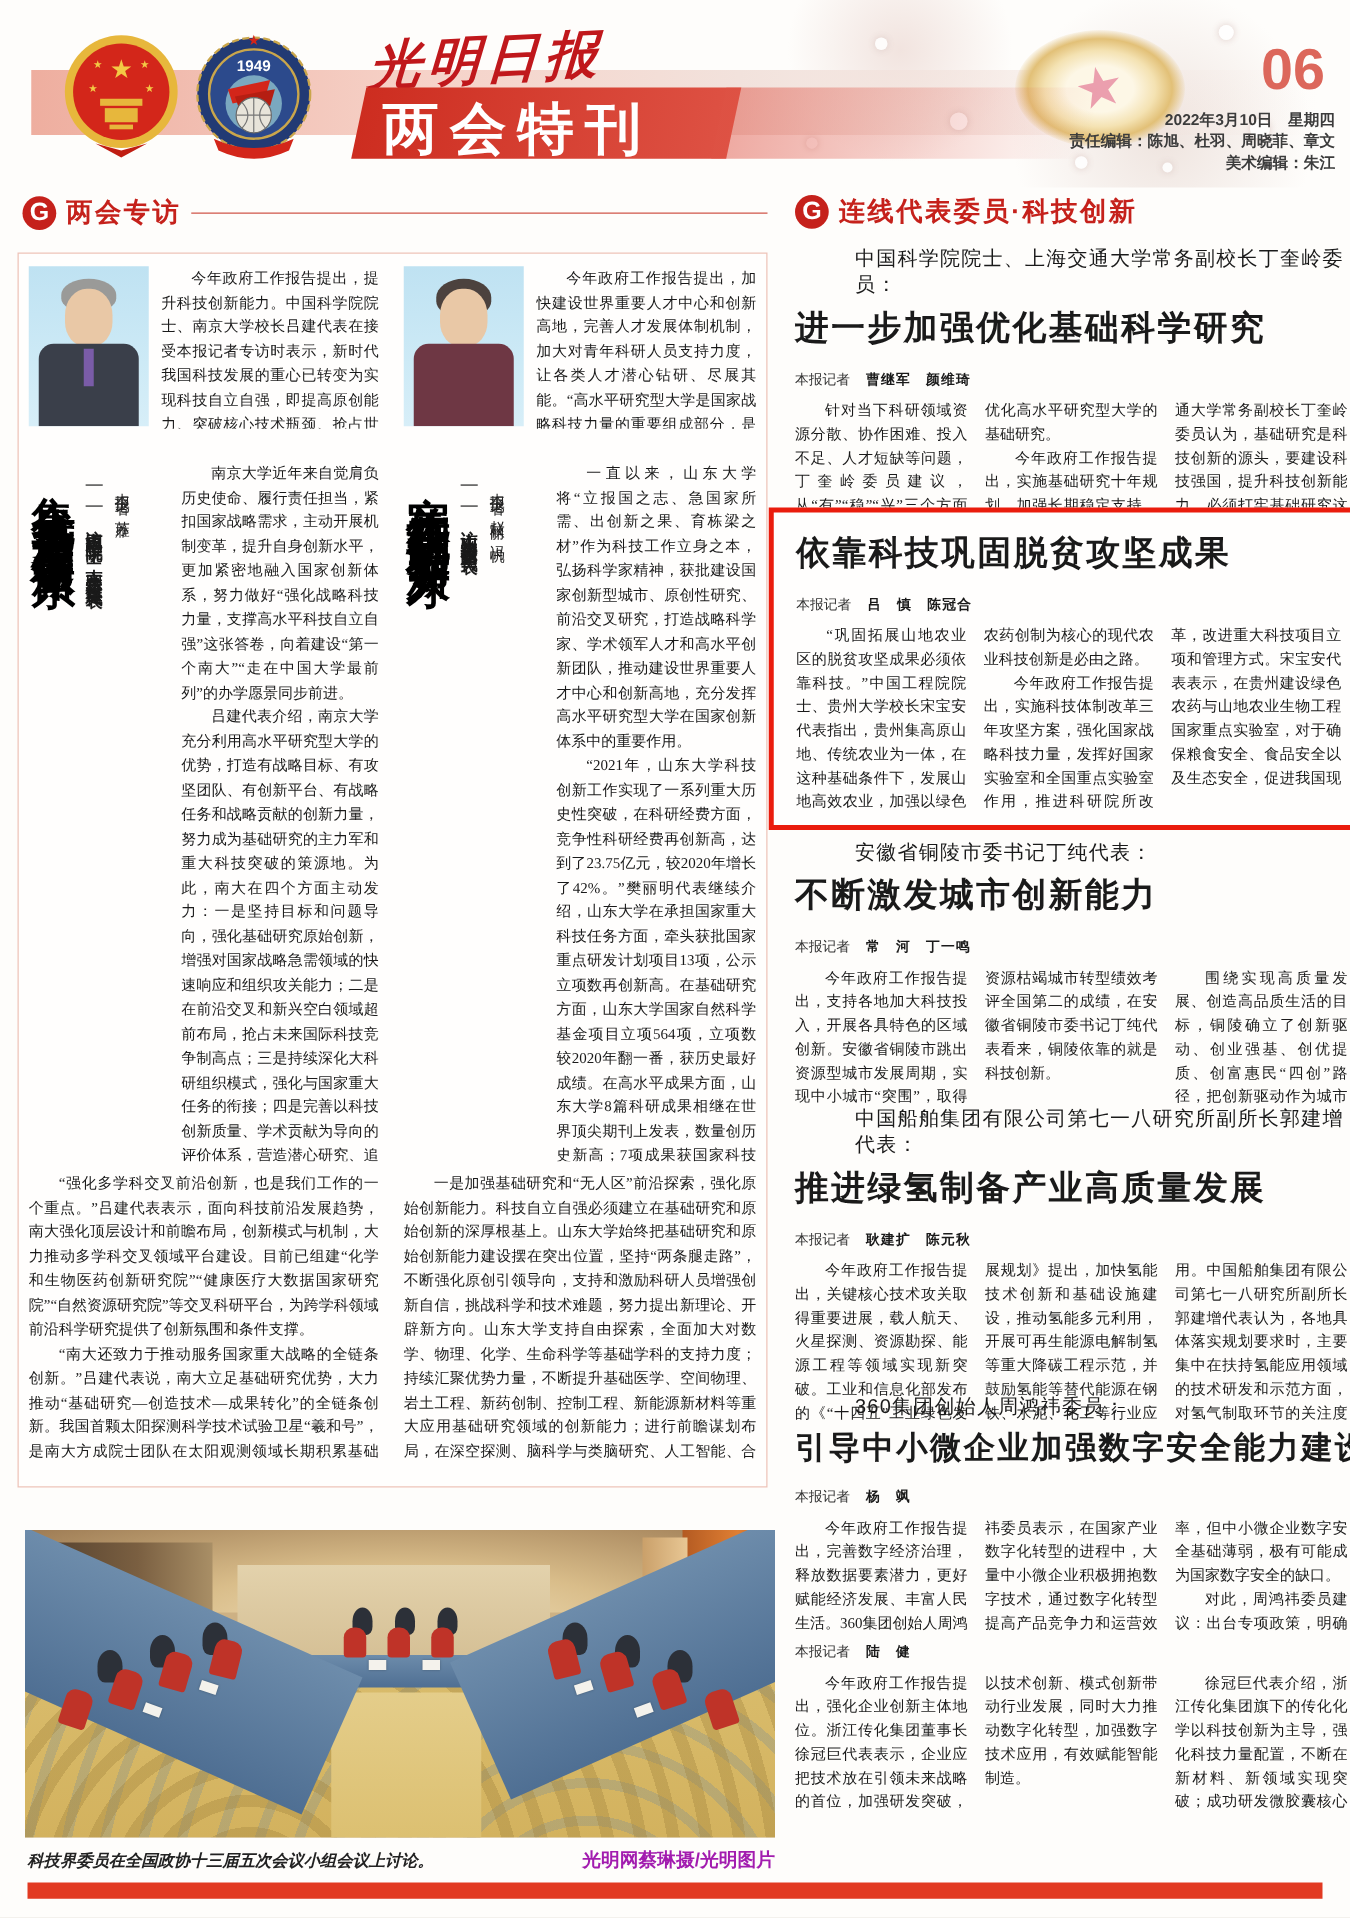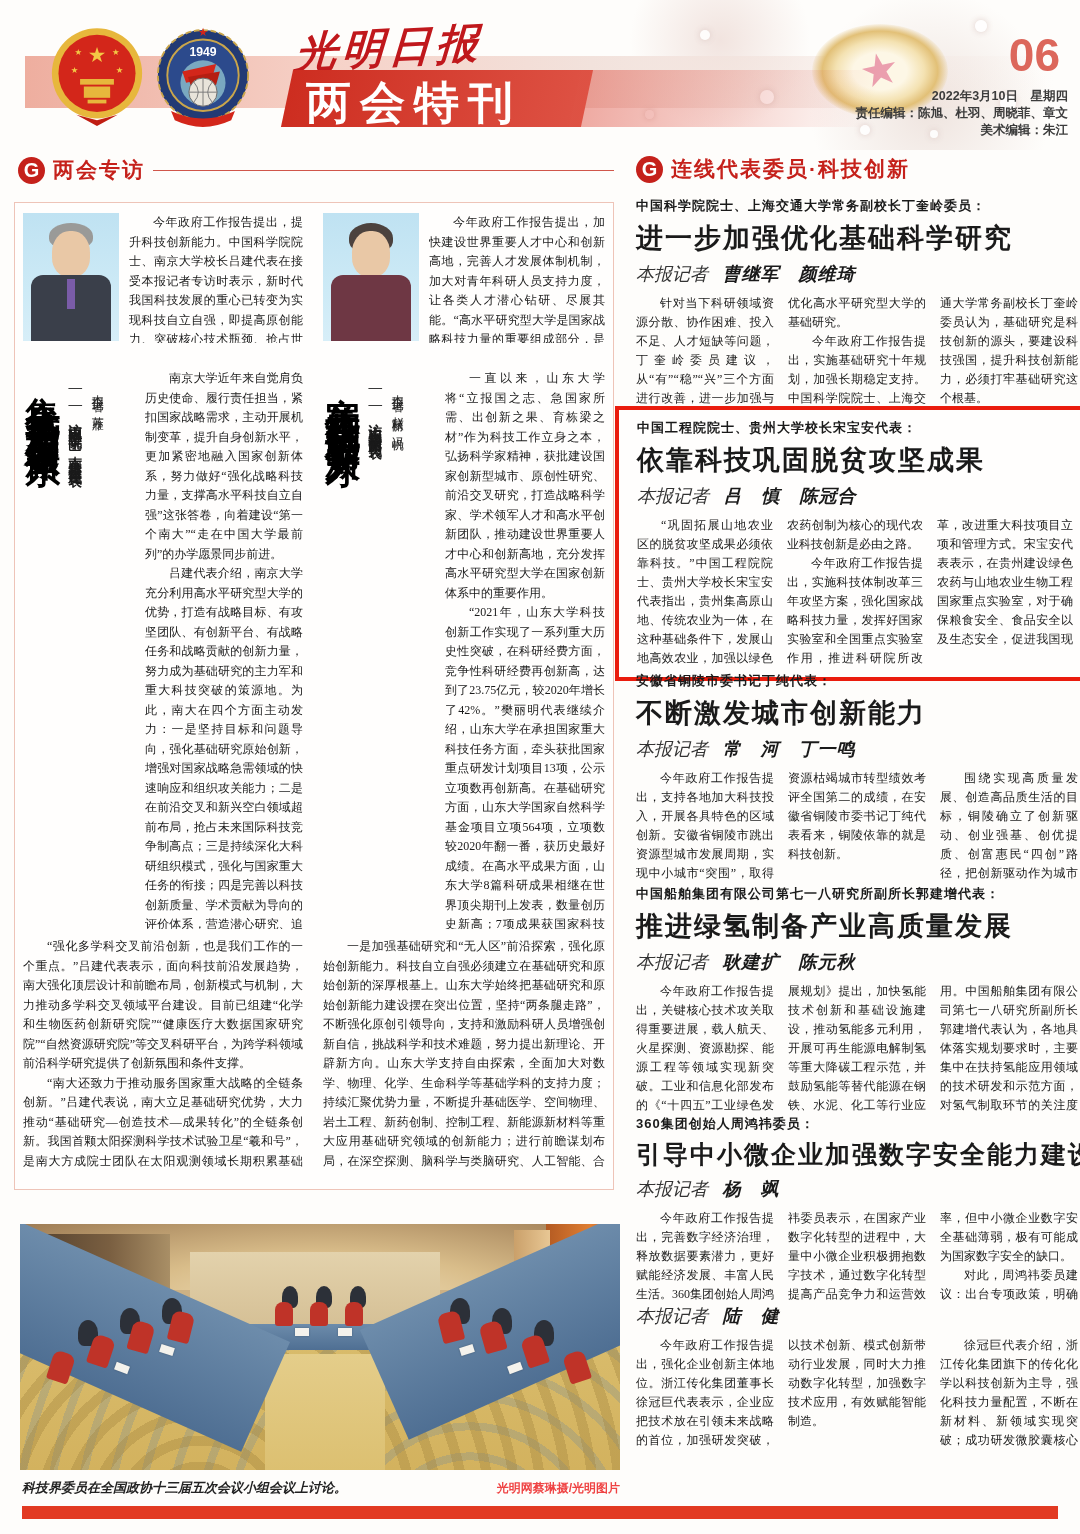--- a/index.html
+++ b/index.html
@@ -68,23 +68,23 @@
     letter-spacing:2px;padding-top:10px;}
   .vert-rep{writing-mode:vertical-rl;text-orientation:upright;font-size:12px;letter-spacing:2px;
     padding-top:16px;color:#222;}
   .l-col{flex:1;overflow:hidden;}
   .l-row3{margin-top:8px;height:236px;overflow:hidden;}
   .para{margin:0;text-indent:2em;text-align:justify;}
   .l-art .para{font-size:12px;line-height:19.5px;}
   
   .right-sec{position:absolute;left:636px;top:155px;width:442px;height:1350px;}
   .r-art{position:absolute;left:0;width:442px;}
-  .kicker{font-size:13px;font-weight:bold;font-family:"Liberation Sans",sans-serif;letter-spacing:1px;}
+  .kicker{font-size:16px;font-weight:normal;font-family:"Liberation Sans",sans-serif;letter-spacing:1px;margin-left:48px;}
   .headline{font-size:27px;font-weight:900;letter-spacing:2px;margin-top:5px;white-space:nowrap;}
-  .rep-line{font-size:18px;margin-top:6px;font-style:italic;}
+  .rep-line{font-size:11px;margin-top:16px;}
   .rep-label{color:#333;}
   .rep-names{font-weight:bold;margin-left:10px;letter-spacing:1px;}
   .r-body{margin-top:8px;column-count:3;column-gap:14px;font-size:12px;line-height:19px;overflow:hidden;}
   .hl-box{position:absolute;left:-21px;width:436px;border:4px solid #ea1c0d;padding:9px 10px 9px 18px;background:#fffefd;}
   
   .photo-wrap{position:absolute;left:20px;top:1224px;width:600px;height:246px;overflow:hidden;background:#cdb184;}
   .pw-ceiling{position:absolute;left:0;top:0;width:100%;height:66px;
     background:radial-gradient(ellipse at 50% 120%,#f2e2bc 0,#d9bd8a 45%,#9d7b54 100%);}
   .pw-wall{position:absolute;left:170px;top:28px;width:250px;height:86px;background:linear-gradient(180deg,#e3d2ac,#d3bd92);}
   .pw-panel-l{position:absolute;left:0;top:10px;width:150px;height:110px;
@@ -128,21 +128,21 @@
   .papers span{position:absolute;width:14px;height:8px;background:#f4f2ec;box-shadow:0 0 2px rgba(0,0,0,.3);}
   .papers span:nth-child(1){left:95px;top:140px;transform:rotate(20deg);}
   .papers span:nth-child(2){left:140px;top:122px;transform:rotate(18deg);}
   .papers span:nth-child(3){left:440px;top:122px;transform:rotate(-18deg);}
   .papers span:nth-child(4){left:488px;top:140px;transform:rotate(-20deg);}
   .papers span:nth-child(5){left:275px;top:104px;}
   .papers span:nth-child(6){left:318px;top:104px;}
   .caption-row{position:absolute;left:22px;top:1479px;width:598px;display:flex;
     justify-content:space-between;align-items:baseline;}
   .caption{font-size:13px;font-weight:bold;font-style:italic;color:#222;}
-  .credit{font-size:12px;font-weight:bold;color:#ef4444;font-family:"Liberation Sans",sans-serif;}
+  .credit{font-size:15px;font-weight:bold;color:#a21caf;font-family:"Liberation Sans",sans-serif;}
   .bottom-bar{position:absolute;left:22px;top:1506px;width:1036px;height:13px;background:#e23a22;}
 </style>
 </head>
 <body>
 
 <div class="page">
 
   <div class="hdr-deco"></div>
   <div class="hdr-band"></div>
   <div class="bokeh">
@@ -275,21 +275,20 @@
         <span class="rep-label">本报记者</span>
         <span class="rep-names">曹继军　颜维琦</span>
       </div>
       <div class="r-body" style="height:120px;">
           <p class="para">针对当下科研领域资源分散、协作困难、投入不足、人才短缺等问题，丁奎岭委员建议，从“有”“稳”“兴”三个方面进行改善，进一步加强与优化高水平研究型大学的基础研究。</p>
           <p class="para">今年政府工作报告提出，实施基础研究十年规划，加强长期稳定支持。中国科学院院士、上海交通大学常务副校长丁奎岭委员认为，基础研究是科技创新的源头，要建设科技强国，提升科技创新能力，必须打牢基础研究这个根基。</p>
         </div>
     </div>
 
     <div class="hl-box" style="top:251px;">
-      <div class="kicker">中国工程院院士、贵州大学校长宋宝安代表：</div>
       <div class="headline">依靠科技巩固脱贫攻坚成果</div>
       <div class="rep-line">
         <span class="rep-label">本报记者</span>
         <span class="rep-names">吕　慎　陈冠合</span>
       </div>
       <div class="r-body" style="height:152px;">
           <p class="para">“巩固拓展山地农业区的脱贫攻坚成果必须依靠科技。”中国工程院院士、贵州大学校长宋宝安代表指出，贵州集高原山地、传统农业为一体，在这种基础条件下，发展山地高效农业，加强以绿色农药创制为核心的现代农业科技创新是必由之路。</p>
           <p class="para">今年政府工作报告提出，实施科技体制改革三年攻坚方案，强化国家战略科技力量，发挥好国家实验室和全国重点实验室作用，推进科研院所改革，改进重大科技项目立项和管理方式。宋宝安代表表示，在贵州建设绿色农药与山地农业生物工程国家重点实验室，对于确保粮食安全、食品安全以及生态安全，促进我国现代山地农业的健康稳定发展具有重要意义。</p>
         </div>
     </div>

